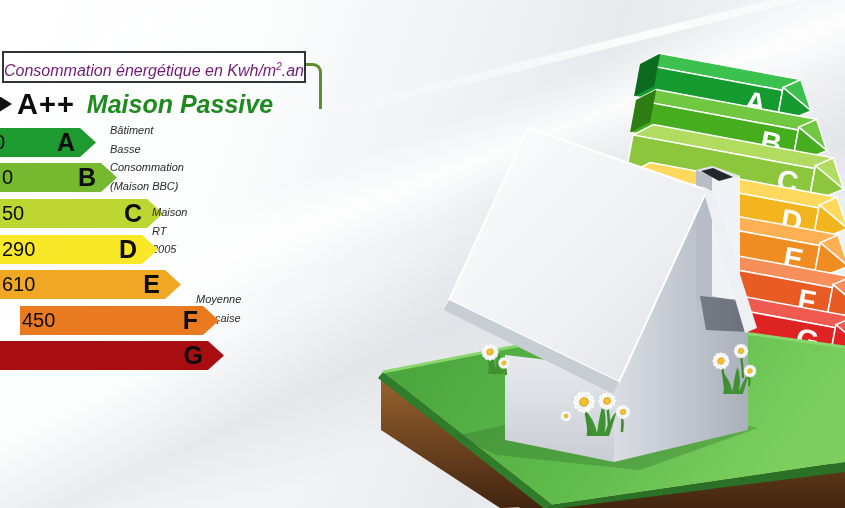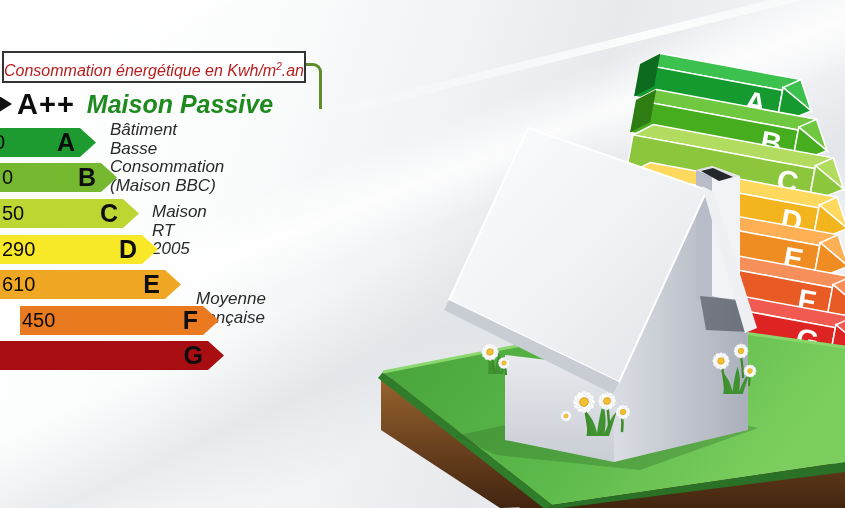--- a/index.html
+++ b/index.html
@@ -15,38 +15,38 @@
        background:linear-gradient(rgba(214,218,223,0),rgba(214,218,223,.5),rgba(214,218,223,0));}
   .bg3{left:-80px;top:-50px;width:560px;height:80px;transform:rotate(-33deg);
        background:linear-gradient(rgba(255,255,255,0),rgba(255,255,255,.75),rgba(255,255,255,0));}
   .bg4{left:300px;top:30px;width:700px;height:8px;transform:rotate(-14deg);
        background:linear-gradient(90deg,rgba(255,255,255,0),rgba(255,255,255,.9),rgba(255,255,255,0));}
   .scene{position:absolute;left:0;top:0;width:845px;height:508px;}
   .scene text{font-family:"Liberation Sans",sans-serif;font-weight:bold;fill:#fff;}
 
   .titlebox{
     position:absolute;left:2px;top:51px;width:300px;height:28px;
-    background:#ffffff;border:2px solid #333436;color:#b91c1c;
+    background:#ffffff;border:2px solid #333436;color:#701a75;
     font-style:italic;font-size:16px;line-height:28px;text-align:center;white-space:nowrap;
   }
   .titlebox sup{font-size:10px;}
   .connector{
     position:absolute;left:306px;top:63px;width:13px;height:43px;
     border-top:3px solid #618d2a;border-right:3px solid #618d2a;border-top-right-radius:9px;
   }
   .passive-row{position:absolute;left:0;top:88px;height:32px;display:flex;align-items:center;}
   .tri{width:12px;height:15px;background:#111;clip-path:polygon(0 0,100% 50%,0 100%);margin-right:5px;}
   .app{font-size:29px;font-weight:bold;color:#0c0c0c;letter-spacing:1px;}
   .pp{font-size:25px;font-weight:bold;font-style:italic;color:#1f8b1f;margin-left:12px;}
 
   .row{position:absolute;left:0;height:29px;}
   .bar{position:relative;height:29px;clip-path:polygon(0 0,calc(100% - 16px) 0,100% 50%,calc(100% - 16px) 100%,0 100%);}
   .val{position:absolute;left:2px;top:0;line-height:29px;font-size:20px;color:#0a0a0a;}
   .ltr{position:absolute;right:21px;top:0;line-height:29px;font-size:25px;font-weight:bold;color:#0d0d0d;}
-  .note{position:absolute;font-style:italic;font-size:17px;line-height:18.5px;color:#2a2a2a;white-space:pre-line;}
+  .note{position:absolute;font-style:italic;font-size:11px;line-height:18.5px;color:#2a2a2a;white-space:pre-line;}
 
   .rA{top:128px}.rB{top:163px}.rC{top:199px}.rD{top:235px}.rE{top:270px}.rF{top:306px}.rG{top:341px}
   .rA .bar{width:96px}.rB .bar{width:117px}.rC .bar{width:139px}.rD .bar{width:158px}
   .rE .bar{width:181px}.rF .bar{width:199px}.rG .bar{width:224px}
   .rA .val{left:-6px}
   .rA .note{left:110px;top:-7px}
   .rC .note{left:152px;top:4px}
   .rE .note{left:196px;top:20px}
   .rG .note{left:226px;top:-2px}
 </style>
@@ -218,21 +218,21 @@
     <div class="note">Bâtiment Basse Consommation
 (Maison BBC)</div>
   </div>
   <div class="row rB">
     <div class="bar" style="background: rgb(118, 184, 47);">
       <span class="val">0</span>
       <span class="ltr">B</span>
     </div>
   </div>
   <div class="row rC">
-    <div class="bar" style="background: rgb(189, 214, 49);">
+    <div class="bar" style="background: rgb(189, 214, 49); padding-left: 24px;">
       <span class="val">50</span>
       <span class="ltr">C</span>
     </div>
     <div class="note">Maison RT 2005</div>
   </div>
   <div class="row rD">
     <div class="bar" style="background: rgb(248, 232, 39);">
       <span class="val">290</span>
       <span class="ltr">D</span>
     </div>

